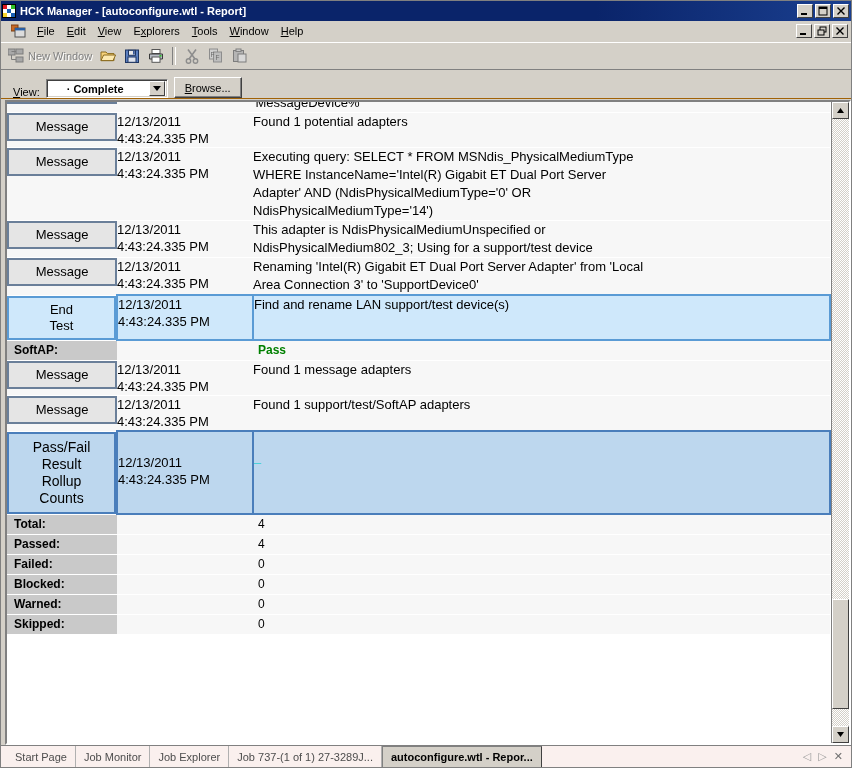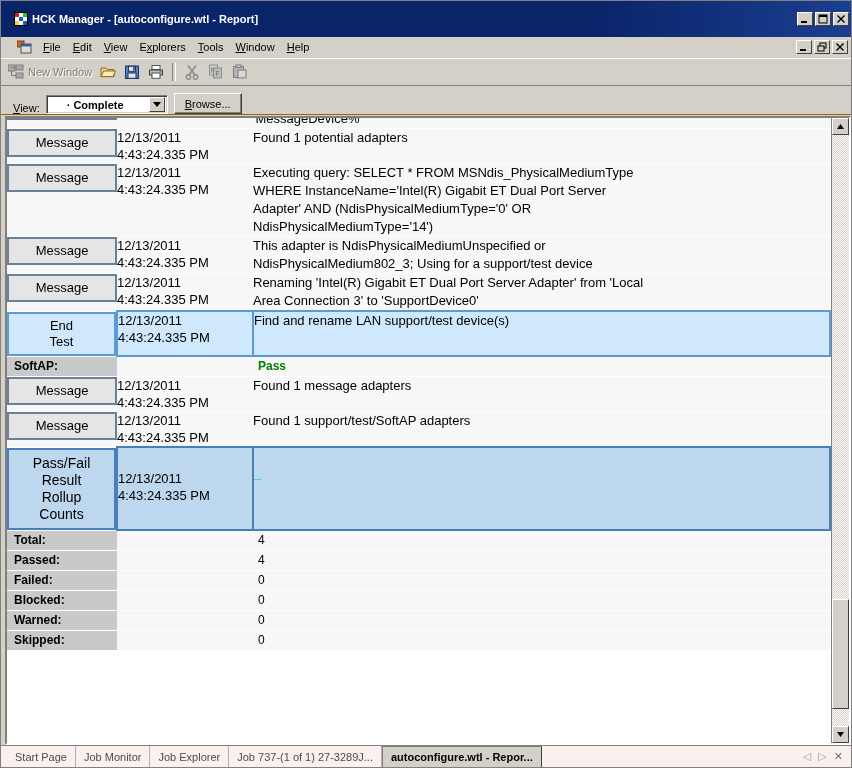--- a/index.html
+++ b/index.html
@@ -16,24 +16,24 @@
     position: relative;
     width: 852px; height: 768px;
     background: #d4d0c8;
     box-sizing: border-box;
     border: 1px solid #808080;
     display: flex; flex-direction: column;
   }
 
   
   .titlebar {
-    height: 36px;
+    height: 20px;
     background: linear-gradient(to right, #0a246a 0%, #0a246a 70%, #1a3f8f 100%);
     display: flex; align-items: center;
-    padding: 0 2px 0 13px;
+    padding: 0 2px 0 1px;
     flex: 0 0 auto;
   }
   .app-icon {
     width: 14px; height: 14px;
     margin-right: 4px;
     display: grid;
     grid-template-columns: 1fr 1fr 1fr;
     grid-template-rows: 1fr 1fr 1fr;
     background: #fff;
     border: 1px solid #000;
@@ -59,21 +59,21 @@
     font-family: "Liberation Sans", sans-serif;
     padding: 0;
   }
   .winbtn svg { display: block; }
 
   
   .menubar {
     height: 20px;
     display: flex; align-items: center;
     background: #d4d0c8;
-    padding-left: 16px;
+    padding-left: 10px;
     flex: 0 0 auto;
     border-bottom: 1px solid #d4d0c8;
   }
   .mdi-icon {
     width: 15px; height: 14px;
     margin-right: 5px;
     position: relative; flex: 0 0 auto;
   }
   .menu-item {
     padding: 2px 6px;

